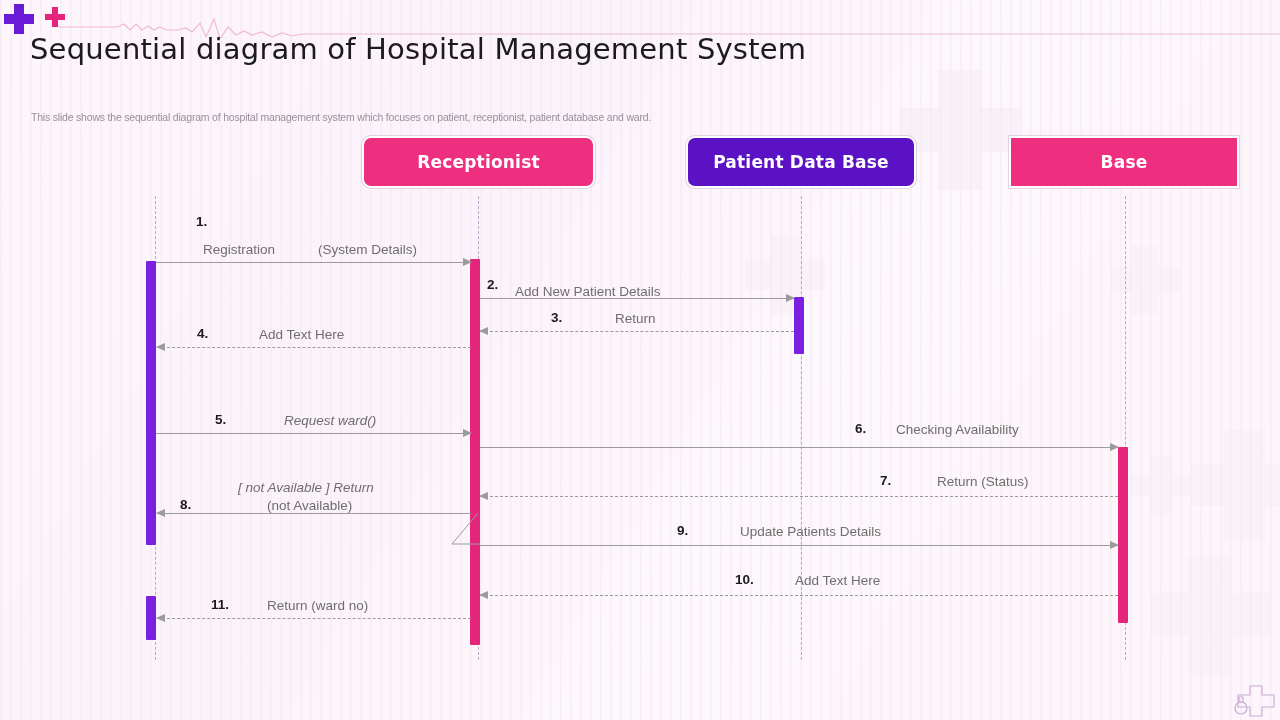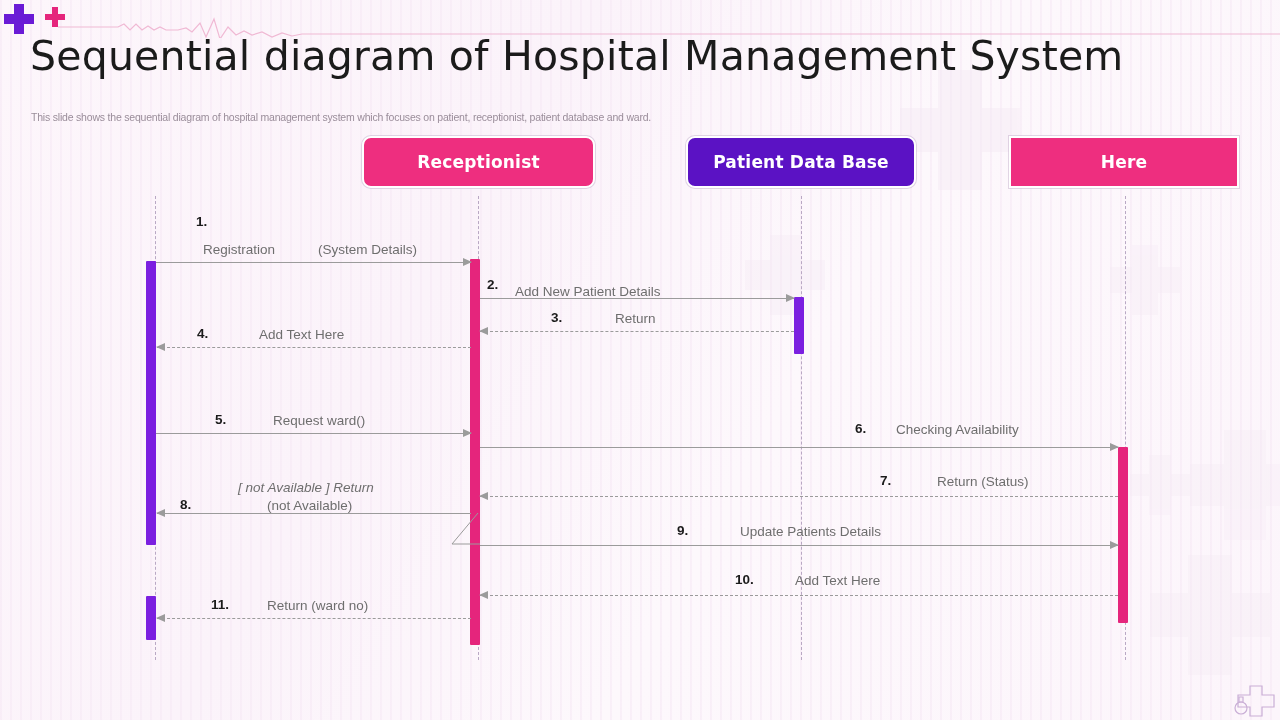--- a/index.html
+++ b/index.html
@@ -32,21 +32,21 @@
   }
   .ekg { position: absolute; left: 58px; top: 16px; width: 1222px; height: 22px; }
 
   
   .bgcross { position: absolute; opacity: 0.40; }
   .bgcross .h, .bgcross .v { position: absolute; background: #f4e9f4; }
 
   
   #page-title {
     position: absolute; left: 30px; top: 32px;
-    font-size: 41px; font-weight: 400; color: #1b1b1b;
+    font-size: 29px; font-weight: 400; color: #1b1b1b;
     letter-spacing: .2px;
     font-family: "DejaVu Sans", sans-serif;
   }
   #subtitle {
     position: absolute; left: 31px; top: 91px;
     font-size: 10.5px; color: #9a8d9a; letter-spacing: -0.2px; margin-top: 20px;
   }
   #footer-note {
     position: absolute; left: 0; top: 696px; width: 1280px;
     text-align: center; font-size: 10.5px; color: #a096a0;
@@ -144,21 +144,21 @@
   <div id="page-title">Sequential diagram of Hospital Management System</div>
   <div id="subtitle">This slide shows the sequential diagram of hospital management system which focuses on patient, receptionist, patient database and ward.</div>
 
   <div class="actor-head rounded" style="left:686px; width:230px; background:#5B12C4;">
     <span>Patient Data Base</span>
   </div>
   <div class="actor-head rounded" style="left:362px; width:233px; background:#EE2E7F;">
     <span>Receptionist</span>
   </div>
   <div class="actor-head square" style="left:1009px; width:230px; background:#EE2E7F;">
-    <span>Here</span>
+    <span>Base</span>
   </div>
 
   <div class="lifeline" style="left:155px;  height:464px;"></div>
   <div class="lifeline" style="left:478px;  height:464px;"></div>
   <div class="lifeline" style="left:801px;  height:464px;"></div>
   <div class="lifeline" style="left:1125px; height:464px;"></div>
 
   <div class="activation" style="left:146px;  top:261px; height:284px; background:#7B1FE0;"></div>
   <div class="activation" style="left:146px;  top:596px; height:44px;  background:#7B1FE0;"></div>
   <div class="activation" style="left:470px;  top:259px; height:386px; background:#E5257C;"></div>
@@ -192,21 +192,21 @@
       <div class="head"></div>
   </div>
   <div class="msg-num" style="left:197px; top:326px;">4.</div>
   <div class="msg-label" style="left:259px; top:326px;">Add Text Here</div>
 
   <div class="msg to-right" style="left:156px; top:433px; width:315px;">
     <div class="line"></div>
       <div class="head"></div>
   </div>
   <div class="msg-num" style="left:215px; top:412px;">5.</div>
-  <div class="msg-label" style="left:273px; top:412px;">Request ward()</div>
+  <div class="msg-label" style="left:284px; top:412px;font-style:italic;">Request ward()</div>
 
   <div class="msg to-right" style="left:480px; top:447px; width:638px;">
     <div class="line"></div>
       <div class="head"></div>
   </div>
   <div class="msg-num" style="left:855px; top:421px;">6.</div>
   <div class="msg-label" style="left:896px; top:421px;">Checking Availability</div>
 
   <div class="msg to-left dashed" style="left:480px; top:496px; width:638px;">
     <div class="line"></div>

